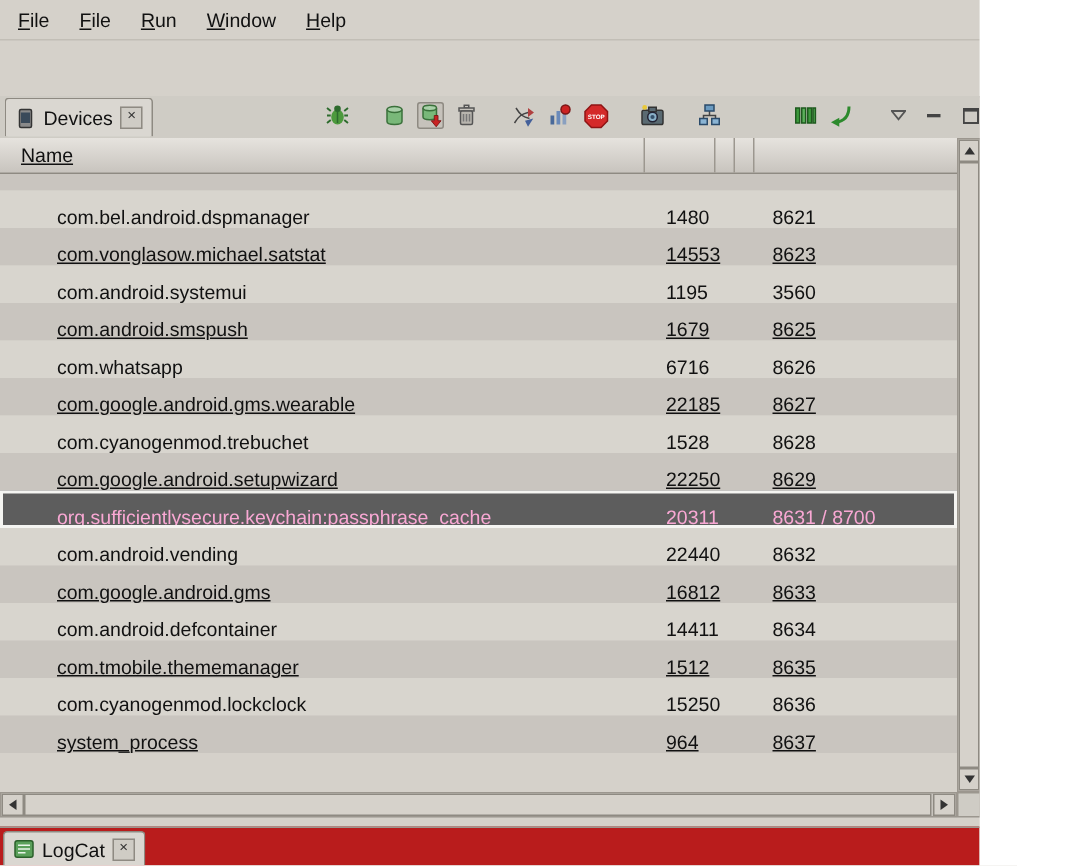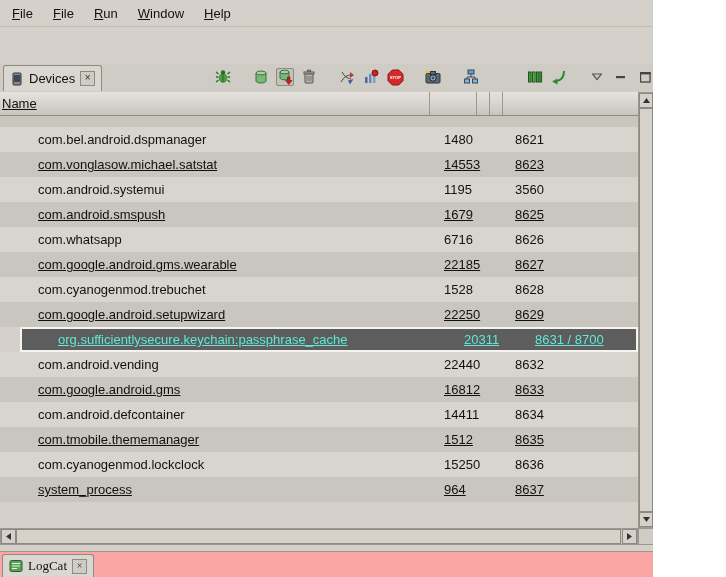--- a/index.html
+++ b/index.html
@@ -9,66 +9,66 @@
     font-size:13px;color:#111;-webkit-font-smoothing:antialiased;
   }
   
   .menubar{position:absolute;top:0;left:0;right:0;height:26px;display:flex;align-items:center;padding-left:2px;background:#d5d1ca;}
   .menu-item{display:inline-block;padding:4px 10px;cursor:default;}
   .menu-item::first-letter{text-decoration:underline;}
   
   .toolbar-strip{position:absolute;top:26px;left:0;right:0;height:37px;background:#d5d1ca;border-top:1px solid #c2beb6;border-bottom:1px solid #9b968e;}
   
   .main{position:absolute;top:64px;left:0;right:0;bottom:25px;}
-  .devices-panel{position:absolute;left:0;top:0;width:667px;height:100%;background:#d5d1ca;border-right:5px solid #b91c1c;box-sizing:border-box;}
+  .devices-panel{position:absolute;left:0;top:0;width:667px;height:100%;background:#d5d1ca;border-right:3px solid #b91c1c;box-sizing:border-box;}
   .sash{position:absolute;left:667px;top:0;width:3px;height:100%;background:#d5d1ca;}
   .threads-panel{position:absolute;left:670px;top:0;right:0;height:100%;background:#d5d1ca;border-left:1px solid #89857d;box-sizing:border-box;overflow:hidden;}
   
   .view-header{position:absolute;top:0;left:0;right:0;height:28px;background:#cfccc5;border-bottom:1px solid #9b968e;}
   .tab{position:absolute;left:3px;top:1px;height:26px;display:flex;align-items:center;gap:5px;padding:0 6px;background:#dad7d1;border:1px solid #8e8a82;border-bottom:none;border-radius:3px 3px 0 0;box-sizing:border-box;white-space:nowrap;}
   .tab-close{width:13px;height:13px;border:1px solid #8e8a82;background:#cfccc5;font-size:10px;line-height:11px;text-align:center;color:#333;cursor:default;}
   .view-toolbar{position:absolute;right:8px;top:4px;display:flex;align-items:center;gap:6px;}
   .tbi{width:18px;height:18px;display:flex;align-items:center;justify-content:center;}
   .tbi.pressed{border:1px solid #8e8a82;background:#c6c2bb;border-radius:2px;box-sizing:border-box;}
   .ggap{width:8px;}
   .wgap{width:34px;}
   
   .tbl-header{position:absolute;top:28px;left:0;width:638px;height:24px;display:flex;background:linear-gradient(#e6e3de,#c8c4be);border-bottom:1px solid #8e8a82;box-sizing:border-box;}
   .hcell{box-sizing:border-box;border-right:1px solid #9c978f;display:flex;align-items:center;}
-  .hc-name{width:430px;padding-left:2px;text-decoration:underline;}
+  .hc-name{width:430px;padding-left:14px;text-decoration:underline;}
   .hc-pid{width:47px;}
   .hc-n{width:13px;}
   .hc-port{flex:1;border-right:none;}
   .rows{position:absolute;top:52px;left:0;width:638px;height:412px;overflow:hidden;}
   .partial-row{height:11px;background:#c9c5bf;}
-  .row{height:25px;display:flex;align-items:center;box-sizing:border-box;}
+  .row{height:25px;display:flex;align-items:flex-end;box-sizing:border-box;}
   .row.light{background:#d8d5ce;}
   .row.dark{background:#c9c5bf;text-decoration:underline;}
-  .row.selected{background:#5d5d5d;color:#5eead4;outline:2px solid #f4f4f1;outline-offset:-2px;position:relative;z-index:2;margin-left:20px;}
+  .row.selected{background:#5d5d5d;color:#f9a8d4;outline:2px solid #f4f4f1;outline-offset:-2px;position:relative;z-index:2;}
   .cell-name{width:430px;padding-left:38px;box-sizing:border-box;overflow:hidden;white-space:nowrap;}
   .cell-pid{width:47px;padding-left:14px;box-sizing:border-box;white-space:nowrap;}
   .cell-n{width:13px;}
   .cell-port{flex:1;padding-left:12px;box-sizing:border-box;white-space:nowrap;}
   
   .vscroll{position:absolute;left:638px;top:28px;width:16px;height:436px;background:#c8c4be;border:1px solid #9c978f;box-sizing:border-box;}
   .hscroll{position:absolute;left:0;top:464px;width:638px;height:17px;background:#c8c4be;border:1px solid #9c978f;box-sizing:border-box;}
   .scroll-corner{position:absolute;left:638px;top:464px;width:16px;height:17px;background:#cfccc5;border:1px solid #9c978f;box-sizing:border-box;}
   .sb-btn{position:absolute;background:#d5d1ca;border:1px solid #8e8a82;box-sizing:border-box;display:flex;align-items:center;justify-content:center;}
   .vs-up{top:0;left:0;right:0;height:15px;}
   .vs-down{bottom:0;left:0;right:0;height:15px;}
   .hs-left{left:0;top:0;bottom:0;width:15px;}
   .hs-right{right:0;top:0;bottom:0;width:15px;}
   .vs-thumb{position:absolute;left:0;right:0;top:15px;bottom:15px;background:#d6d2cb;border:1px solid #8e8a82;box-sizing:border-box;}
   .hs-thumb{position:absolute;top:0;bottom:0;left:15px;right:16px;background:#d6d2cb;border:1px solid #8e8a82;box-sizing:border-box;}
   
   .threads-content{position:absolute;top:28px;left:0;right:0;bottom:0;background:#d6d3cc;}
   .threads-msg1{position:absolute;left:4px;top:8px;white-space:nowrap;}
   .threads-msg2{position:absolute;left:27px;top:26px;white-space:nowrap;}
   
-  .logcat-bar{position:absolute;left:0;right:0;bottom:0;height:25px;background:#fca5a5;border-top:1px solid #9b968e;font-family:Liberation Serif, serif;}
+  .logcat-bar{position:absolute;left:0;right:0;bottom:0;height:25px;background:#b91c1c;border-top:1px solid #9b968e;}
   .logcat-tab{position:absolute;left:2px;top:2px;height:23px;display:flex;align-items:center;gap:5px;padding:0 6px;background:#dad7d1;border:1px solid #8e8a82;border-bottom:none;border-radius:3px 3px 0 0;box-sizing:border-box;}
   svg{display:block;}
 </style>
 </head>
 <body>
 
 <div class="window">
 
   <div class="menubar">
       <span class="menu-item">File</span>

